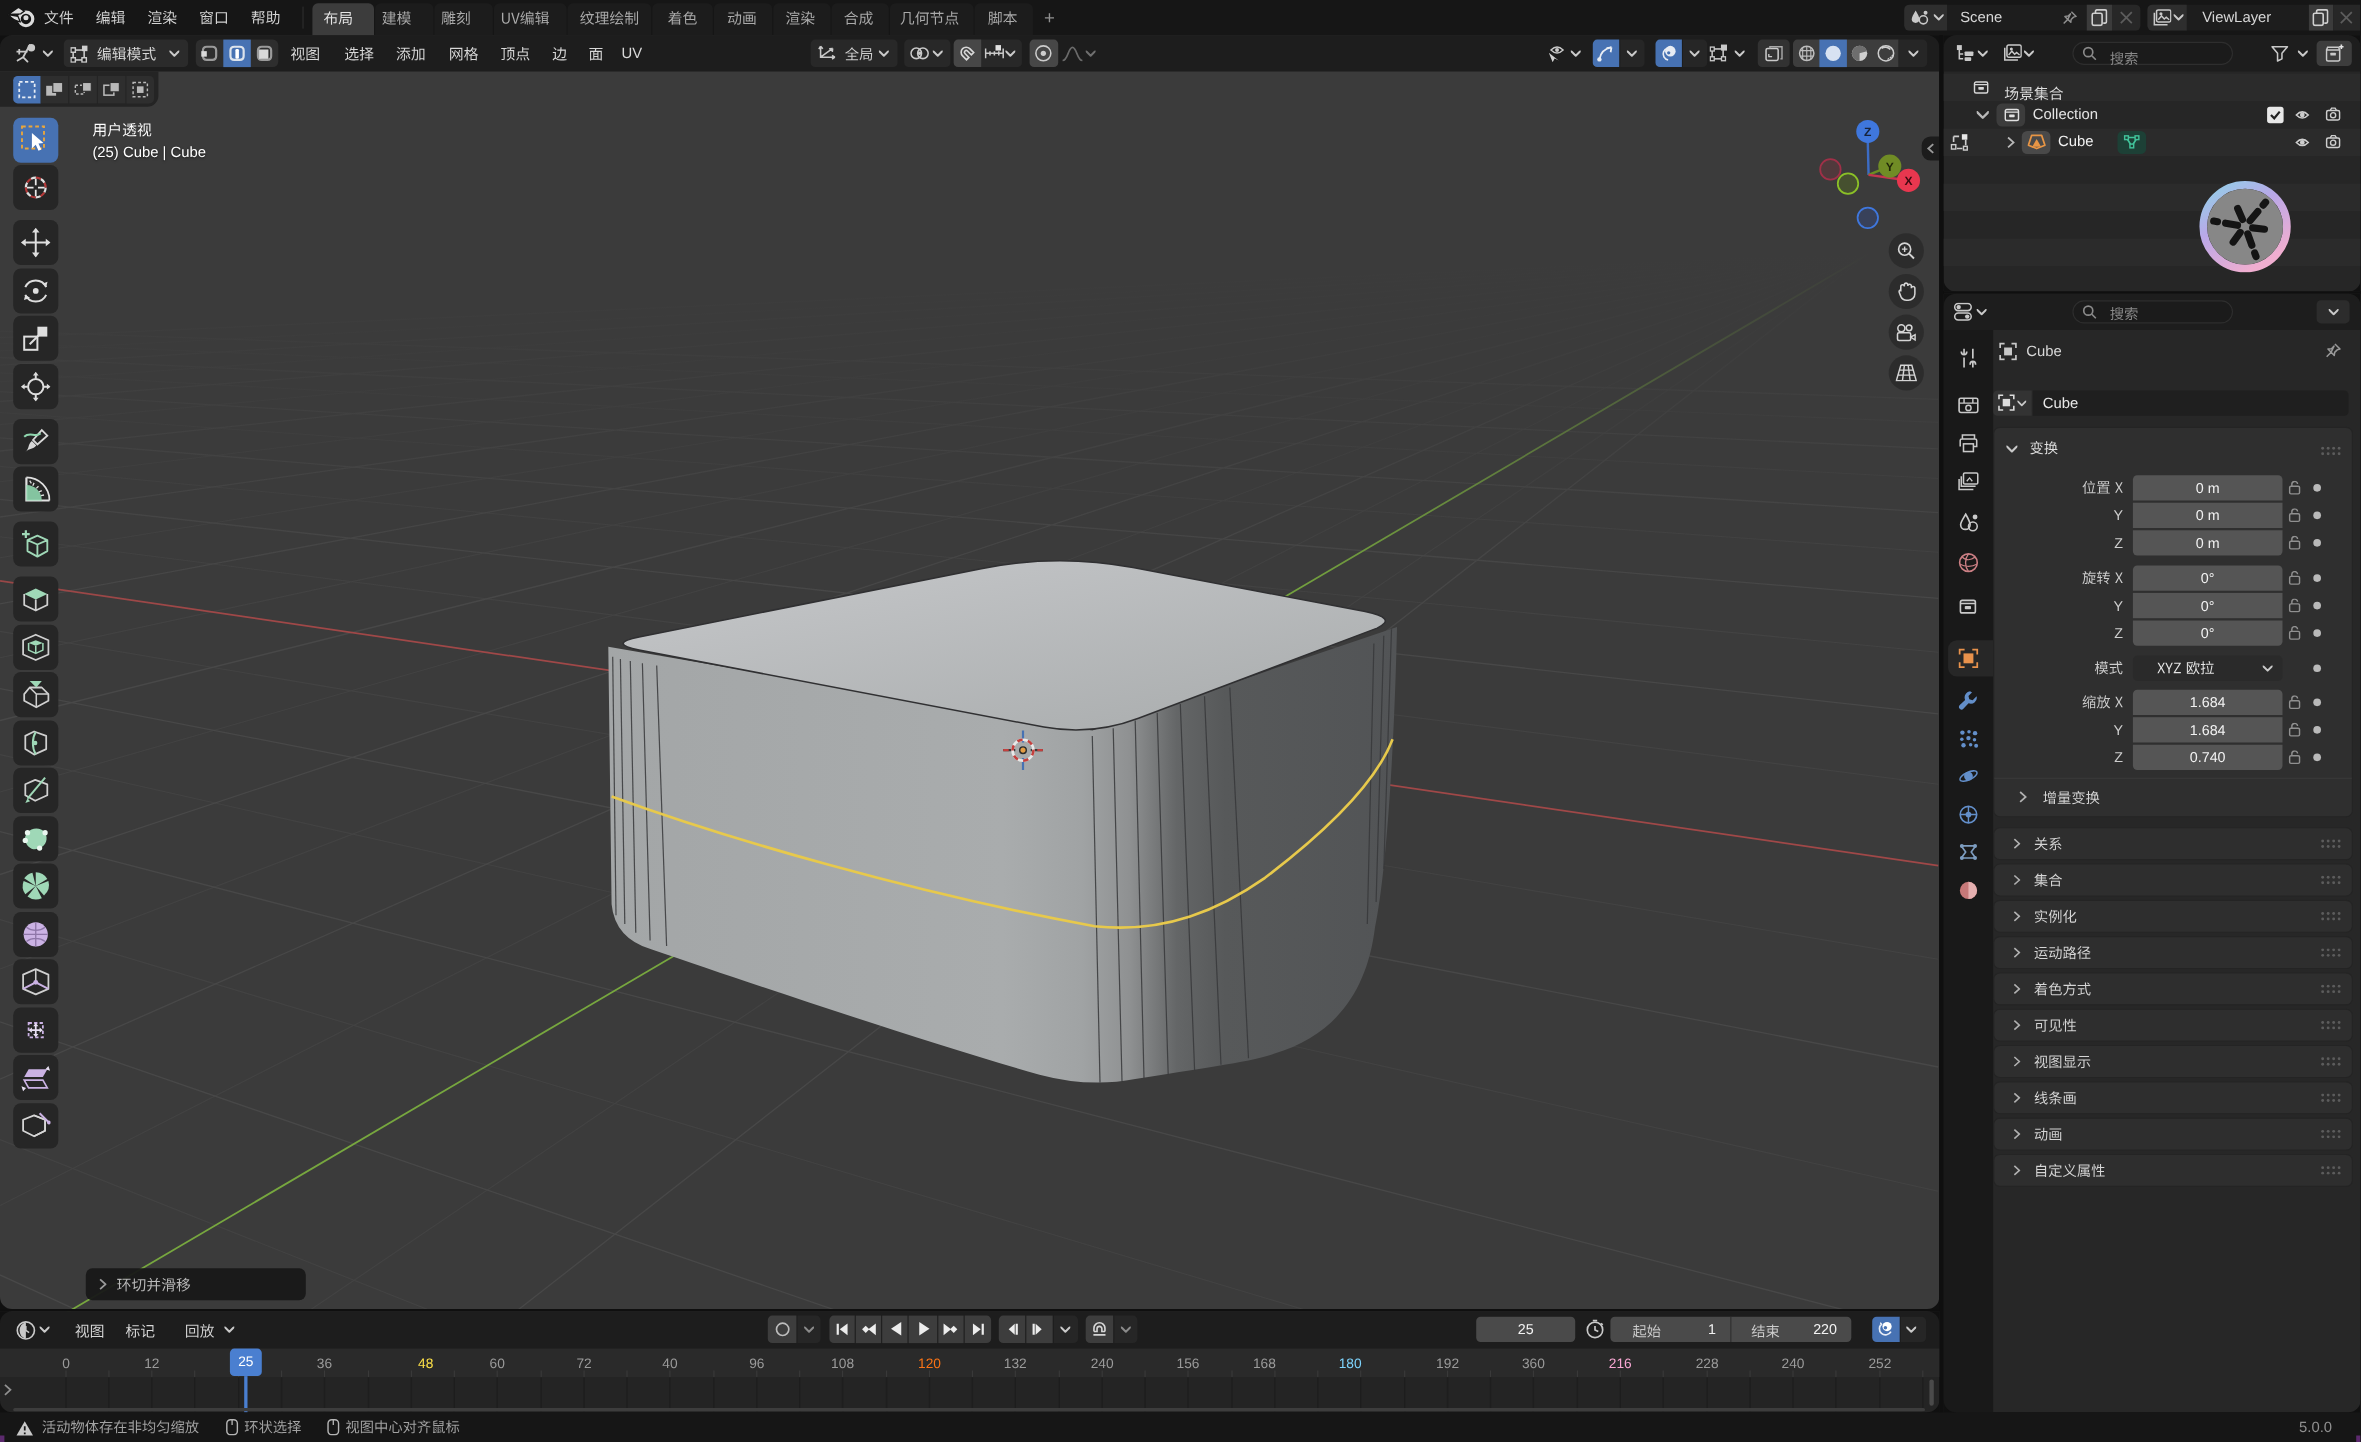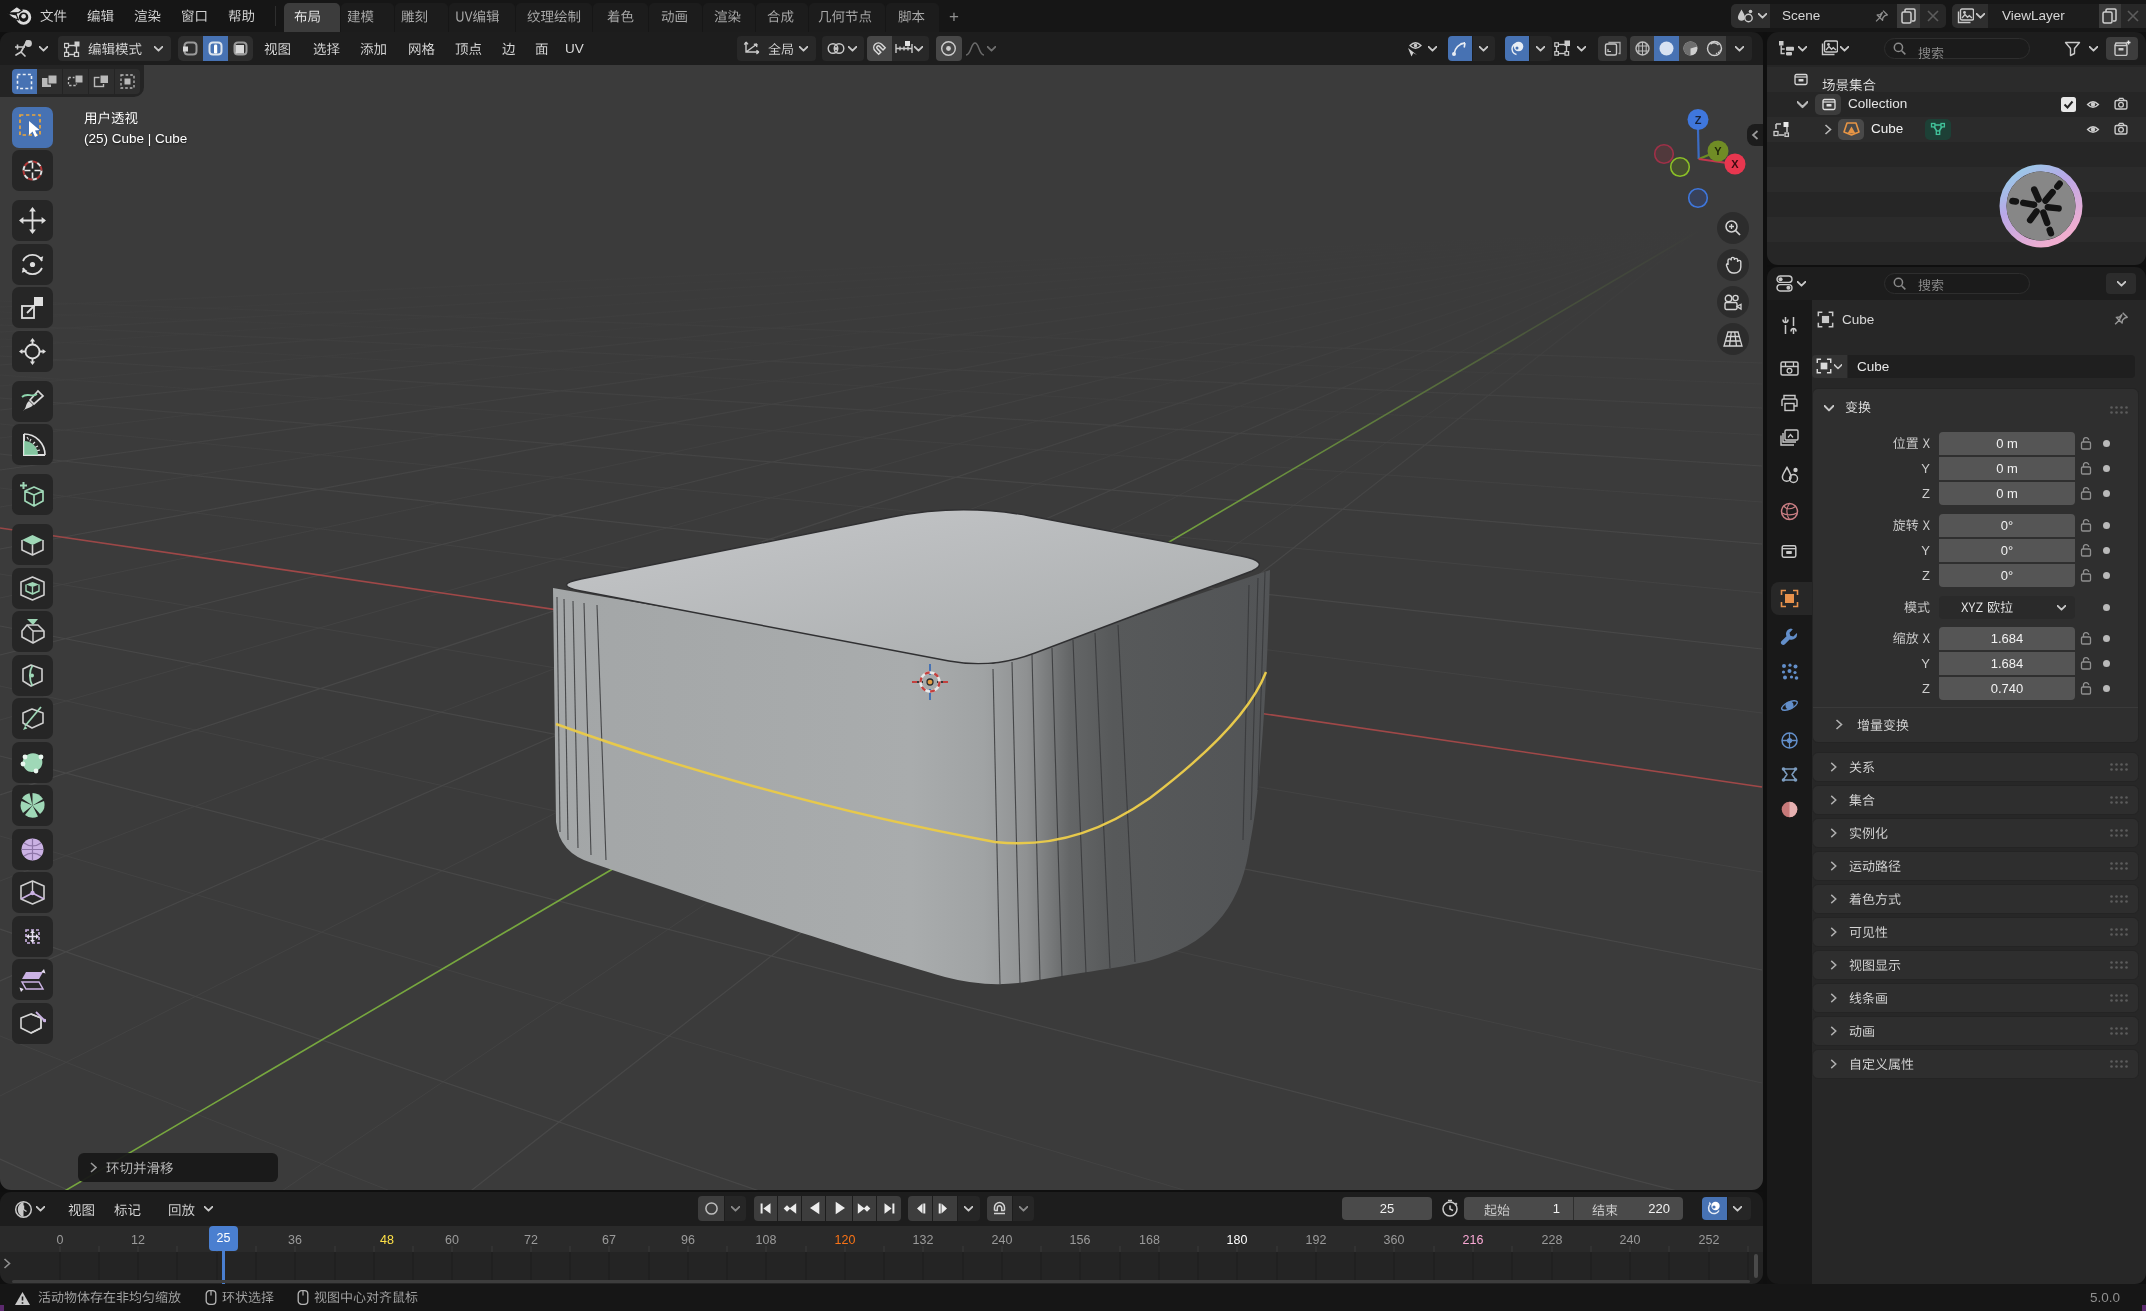--- a/index.html
+++ b/index.html
@@ -1050,29 +1050,29 @@
     </svg>
   <svg class="ic a" style="left:1733px;top:14px;color:#c9c9c9" width="9" height="6" viewBox="0 0 8 5">
       <use href="#chv"></use>
     </svg>
   <div class="a" style="left:40px;top:41px;width:40px;text-align:center;color:#9b9b9b;font-size:12.5px">0</div>
     <div class="a" style="left:118px;top:41px;width:40px;text-align:center;color:#9b9b9b;font-size:12.5px">12</div>
     <div class="a" style="left:275px;top:41px;width:40px;text-align:center;color:#9b9b9b;font-size:12.5px">36</div>
     <div class="a" style="left:354px;top:41px;width:40px;text-align:right;color:#fde047;font-size:12.5px">48</div>
     <div class="a" style="left:432px;top:41px;width:40px;text-align:center;color:#9b9b9b;font-size:12.5px">60</div>
     <div class="a" style="left:511px;top:41px;width:40px;text-align:center;color:#9b9b9b;font-size:12.5px">72</div>
-    <div class="a" style="left:589px;top:41px;width:40px;text-align:center;color:#9b9b9b;font-size:12.5px">67</div>
+    <div class="a" style="left:589px;top:41px;width:40px;text-align:center;color:#9b9b9b;font-size:12.5px">40</div>
     <div class="a" style="left:668px;top:41px;width:40px;text-align:center;color:#9b9b9b;font-size:12.5px">96</div>
     <div class="a" style="left:746px;top:41px;width:40px;text-align:center;color:#9b9b9b;font-size:12.5px">108</div>
     <div class="a" style="left:825px;top:41px;width:40px;text-align:center;color:#f97316;font-size:12.5px">120</div>
     <div class="a" style="left:903px;top:41px;width:40px;text-align:center;color:#9b9b9b;font-size:12.5px">132</div>
     <div class="a" style="left:982px;top:41px;width:40px;text-align:center;color:#9b9b9b;font-size:12.5px">240</div>
     <div class="a" style="left:1060px;top:41px;width:40px;text-align:center;color:#9b9b9b;font-size:12.5px">156</div>
     <div class="a" style="left:1139px;top:41px;width:40px;text-align:left;color:#9b9b9b;font-size:12.5px">168</div>
-    <div class="a" style="left:1217px;top:41px;width:40px;text-align:center;color:#ffffff;font-size:12.5px">180</div>
+    <div class="a" style="left:1217px;top:41px;width:40px;color:#7dd3fc;font-size:12.5px">180</div>
     <div class="a" style="left:1296px;top:41px;width:40px;text-align:center;color:#9b9b9b;font-size:12.5px">192</div>
     <div class="a" style="left:1374px;top:41px;width:40px;text-align:center;color:#9b9b9b;font-size:12.5px">360</div>
     <div class="a" style="left:1453px;top:41px;width:40px;text-align:center;color:#f9a8d4;font-size:12.5px">216</div>
     <div class="a" style="left:1532px;top:41px;width:40px;text-align:center;color:#9b9b9b;font-size:12.5px">228</div>
     <div class="a" style="left:1610px;top:41px;width:40px;text-align:center;color:#9b9b9b;font-size:12.5px">240</div>
     <div class="a" style="left:1689px;top:41px;width:40px;text-align:center;color:#9b9b9b;font-size:12.5px">252</div>
   <svg class="a" style="left:0;top:34px" width="1763" height="58">
       <path d="M60 20V26M99 20V26M138 20V26M177 20V26M217 20V26M256 20V26M295 20V26M335 20V26M374 20V26M413 20V26M452 20V26M492 20V26M531 20V26M570 20V26M609 20V26M649 20V26M688 20V26M727 20V26M766 20V26M806 20V26M845 20V26M884 20V26M923 20V26M963 20V26M1002 20V26M1041 20V26M1080 20V26M1120 20V26M1159 20V26M1198 20V26M1237 20V26M1277 20V26M1316 20V26M1355 20V26M1394 20V26M1434 20V26M1473 20V26M1512 20V26M1552 20V26M1591 20V26M1630 20V26M1669 20V26M1709 20V26M1748 20V26" stroke="#3a3a3a" stroke-width="1"></path>
       <path d="M60 26V57M99 26V57M138 26V57M177 26V57M217 26V57M256 26V57M295 26V57M335 26V57M374 26V57M413 26V57M452 26V57M492 26V57M531 26V57M570 26V57M609 26V57M649 26V57M688 26V57M727 26V57M766 26V57M806 26V57M845 26V57M884 26V57M923 26V57M963 26V57M1002 26V57M1041 26V57M1080 26V57M1120 26V57M1159 26V57M1198 26V57M1237 26V57M1277 26V57M1316 26V57M1355 26V57M1394 26V57M1434 26V57M1473 26V57M1512 26V57M1552 26V57M1591 26V57M1630 26V57M1669 26V57M1709 26V57M1748 26V57" stroke="#1e1e1e" stroke-width="1.2"></path>
     </svg>

